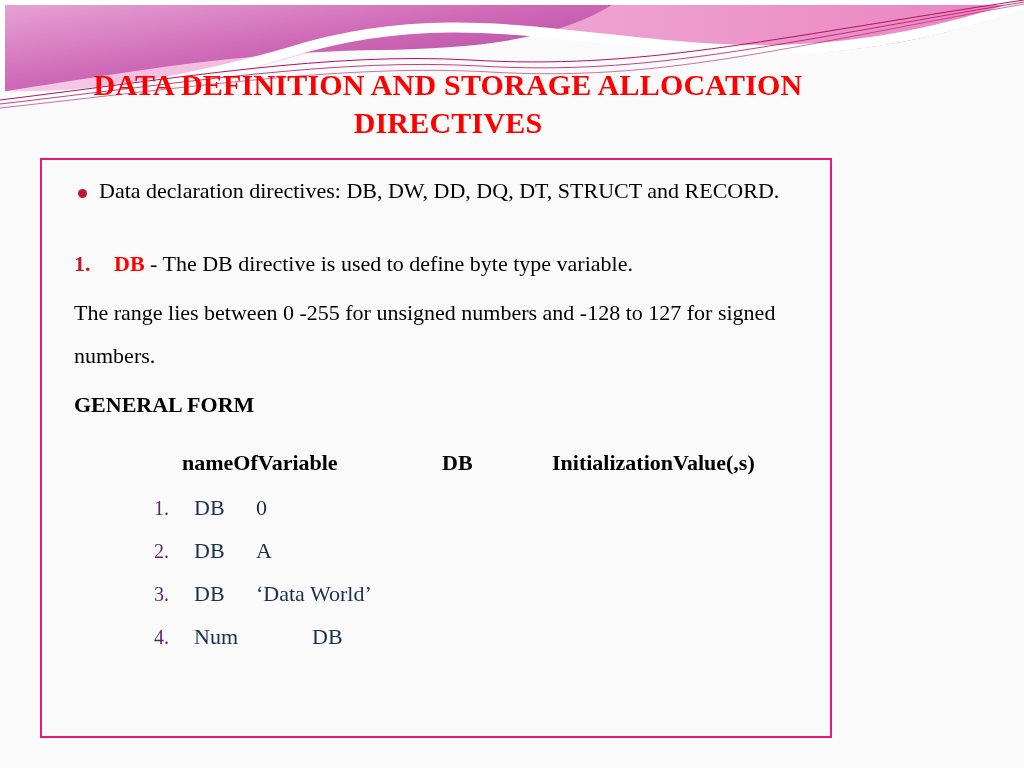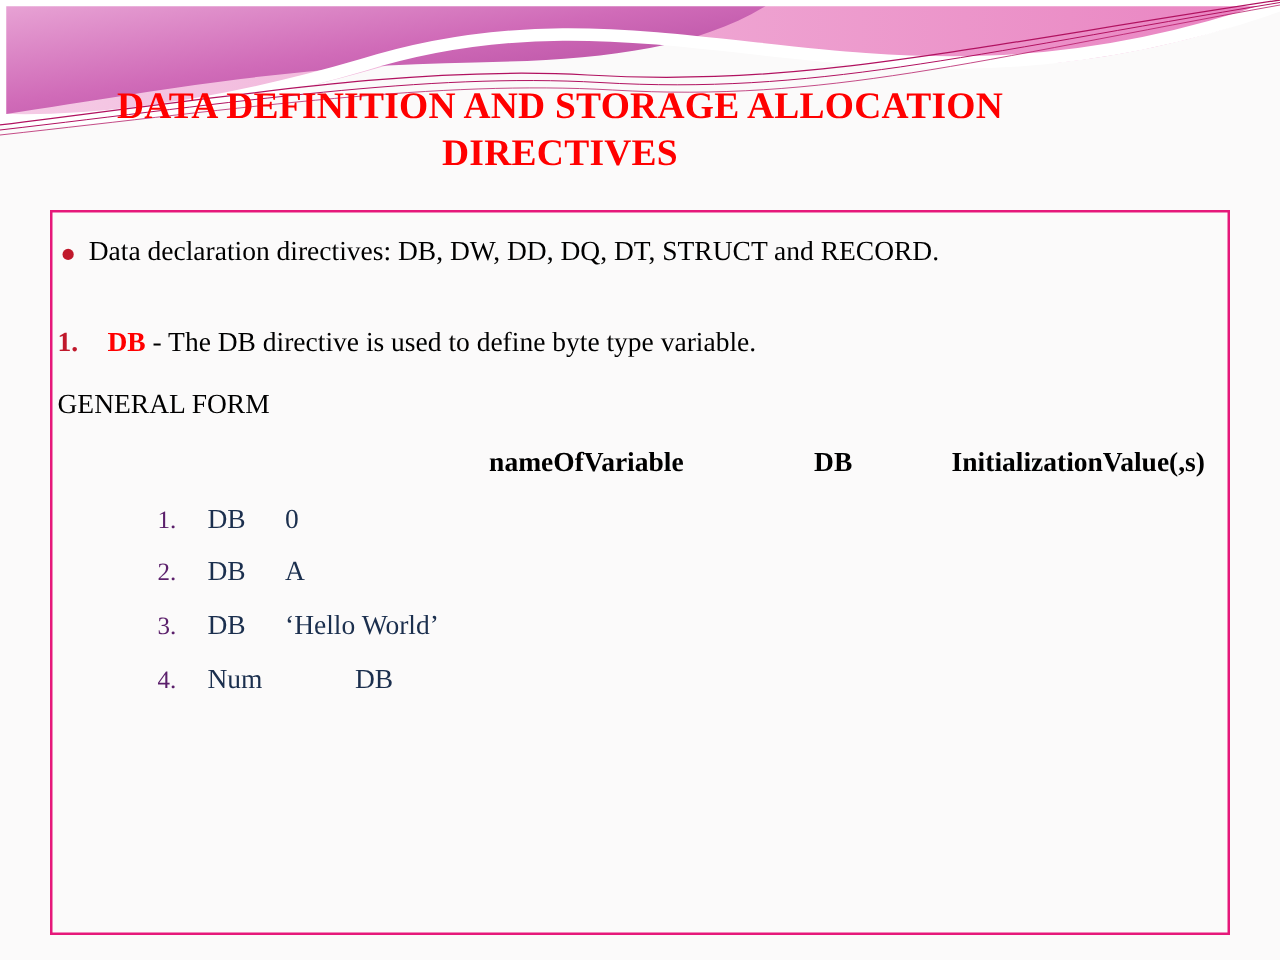--- a/index.html
+++ b/index.html
@@ -21,27 +21,27 @@
     width: 896px;
     text-align: center;
     color: #ff0000;
     font-weight: bold;
     font-size: 30px;
     line-height: 1.25;
     letter-spacing: 0.2px;
   }
   .content-box {
     position: absolute;
-    top: 168px;
+    top: 158px;
     left: 40px;
-    width: 944px;
+    width: 792px;
     height: 580px;
     border: 2px solid #e6187a;
     background: transparent;
-    padding: 10px 18px 12px 4px;
+    padding: 10px 18px 12px 32px;
     font-size: 22px;
     color: #000;
     line-height: 1.95;
   }
   .bullet-row {
     display: flex;
     align-items: baseline;
   }
   .bullet-dot {
     width: 9px; height: 9px;
@@ -57,22 +57,22 @@
   }
   .num-ordinal {
     color: #c0182b;
     font-weight: bold;
     font-size: 22px;
     margin-right: 22px;
     min-width: 18px;
   }
   .db-label { color: #ff0000; font-weight: bold; }
   .range-line { margin-top: 6px; }
-  .gf-line { font-weight: normal; margin-top: 6px; }
-  .gf-body { font-weight: bold; padding-left: 108px; margin-top: 4px; display: flex; justify-content: flex-end; }
+  .gf-line { font-weight: bold; margin-top: 6px; }
+  .gf-body { font-weight: bold; padding-left: 108px; margin-top: 16px; display: flex; }
   .gf-col1 { width: 260px; }
   .gf-col2 { width: 110px; }
   .ex-line { font-weight: bold; margin-top: 6px; }
   .ex-list { margin-top: 2px; padding-left: 80px; }
   .ex-item {
     display: flex;
     align-items: baseline;
     color: #1b2f4e;
     line-height: 1.95;
   }
@@ -116,20 +116,21 @@
     <div>Data declaration directives: DB, DW, DD, DQ, DT, STRUCT and RECORD.</div>
   </div>
 
   <div class="num-row">
     <span class="num-ordinal">1.</span>
     <span>
       <span class="db-label">DB</span><span> - The DB directive is used to define byte type variable.</span>
     </span>
   </div>
 
+  <div class="range-line">The range lies between 0 -255 for unsigned numbers and -128 to 127 for signed  numbers.</div>
 
   <div class="gf-line">GENERAL FORM</div>
 
   <div class="gf-body">
     <span class="gf-col1">nameOfVariable</span>
     <span class="gf-col2">DB</span>
     <span>InitializationValue(,s)</span>
   </div>
 
 
@@ -140,21 +141,21 @@
       <span>0</span>
     </div>
     <div class="ex-item">
       <span class="ex-ord">2.</span>
       <span class="ex-dir">DB</span>
       <span>A</span>
     </div>
     <div class="ex-item">
       <span class="ex-ord">3.</span>
       <span class="ex-dir">DB</span>
-      <span>‘Hello World’</span>
+      <span>‘Data World’</span>
     </div>
     <div class="ex-item">
       <span class="ex-ord">4.</span>
       <span class="ex-name">Num</span>
       <span class="ex-dir">DB</span>
     </div>
   </div>
 
 </div>
 

